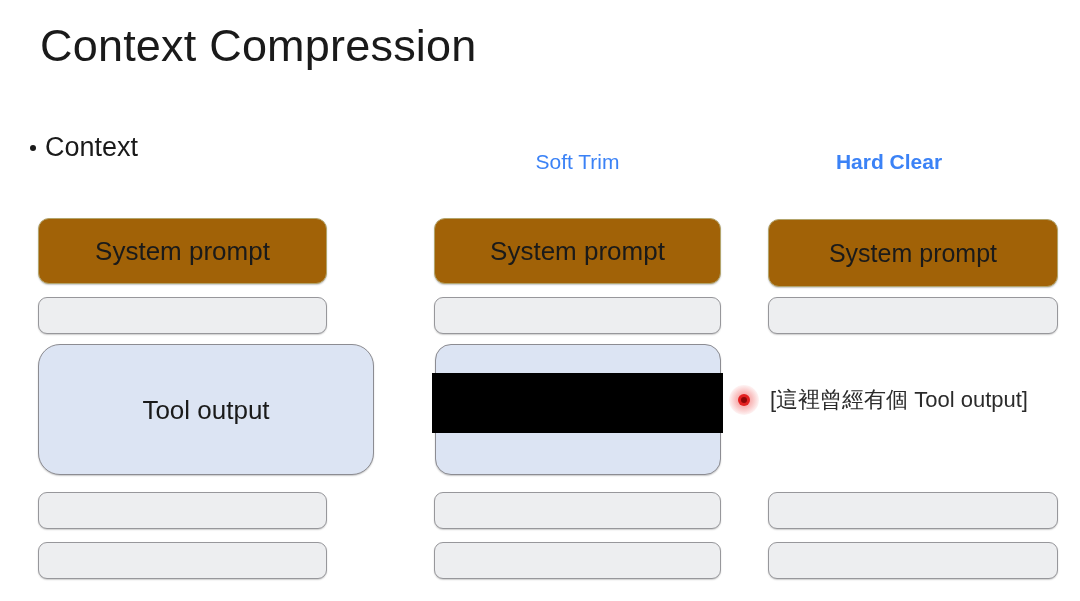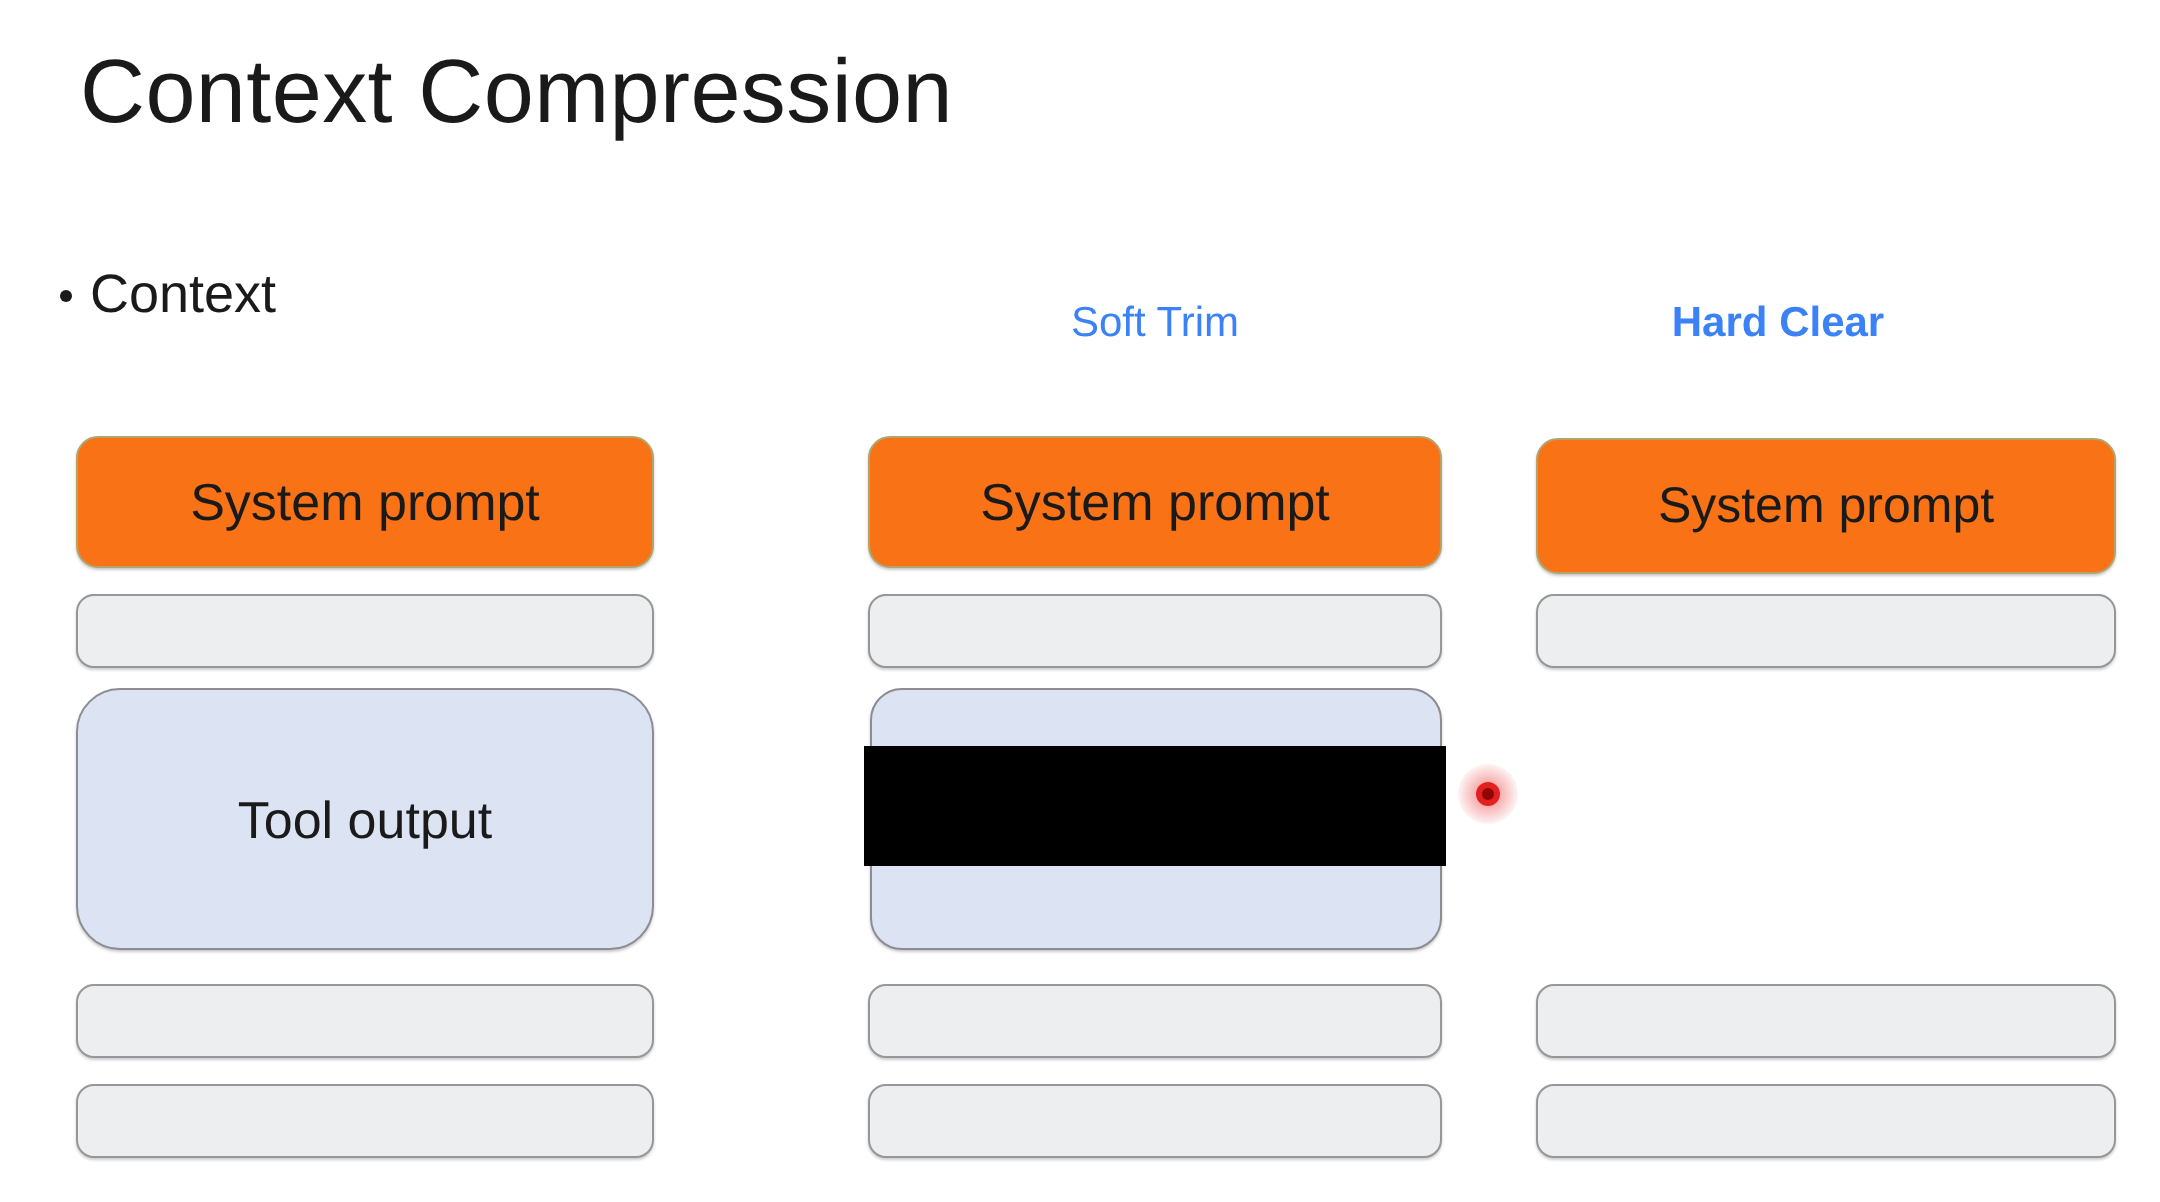--- a/index.html
+++ b/index.html
@@ -71,21 +71,21 @@
 
   
   .box {
     position: absolute;
     box-sizing: border-box;
     display: flex;
     align-items: center;
     justify-content: center;
   }
   .box-yellow {
-    background: #f97316;
+    background: #a16207;
     border: 1.4px solid #B3A46B;
     border-radius: 11px;
     box-shadow: 0 1px 1.5px rgba(0,0,0,0.22);
   }
   .box-blue {
     background: #DCE4F3;
     border: 1.4px solid #8C8C92;
     box-shadow: 0 1px 1.5px rgba(0,0,0,0.22);
   }
   .box-gray {
@@ -99,21 +99,21 @@
     font-weight: 400;
     color: #1a1a1a;
     line-height: 1;
     white-space: nowrap;
   }
   .box-label.small { font-size: 25px; }
 
   
   #c1-sys   { left: 38px;  top: 218px; width: 289px; height: 66px; }
   #c1-g1    { left: 38px;  top: 297px; width: 289px; height: 37px; }
-  #c1-tool  { left: 38px;  top: 344px; width: 289px; height: 131px; border-radius: 22px; }
+  #c1-tool  { left: 38px;  top: 344px; width: 336px; height: 131px; border-radius: 22px; }
   #c1-g2    { left: 38px;  top: 492px; width: 289px; height: 37px; }
   #c1-g3    { left: 38px;  top: 542px; width: 289px; height: 37px; }
 
   
   #c2-sys   { left: 434px; top: 218px; width: 287px; height: 66px; }
   #c2-g1    { left: 434px; top: 297px; width: 287px; height: 37px; }
   #c2-tool  { left: 435px; top: 344px; width: 286px; height: 131px; border-radius: 16px; }
   #c2-g2    { left: 434px; top: 492px; width: 287px; height: 37px; }
   #c2-g3    { left: 434px; top: 542px; width: 287px; height: 37px; }
 
@@ -225,16 +225,17 @@
   <span class="box-label small">System prompt</span>
 </div>
 <div class="box box-gray" id="c3-g1"></div>
 
 <div class="annotation">
   <span class="red-dot">
     <span class="glow"></span>
     <span class="ring"></span>
     <span class="core"></span>
   </span>
+  <span class="annotation-text">[這裡曾經有個 Tool output]</span>
 </div>
 
 <div class="box box-gray" id="c3-g2"></div>
 <div class="box box-gray" id="c3-g3"></div>
 
 </body></html>

